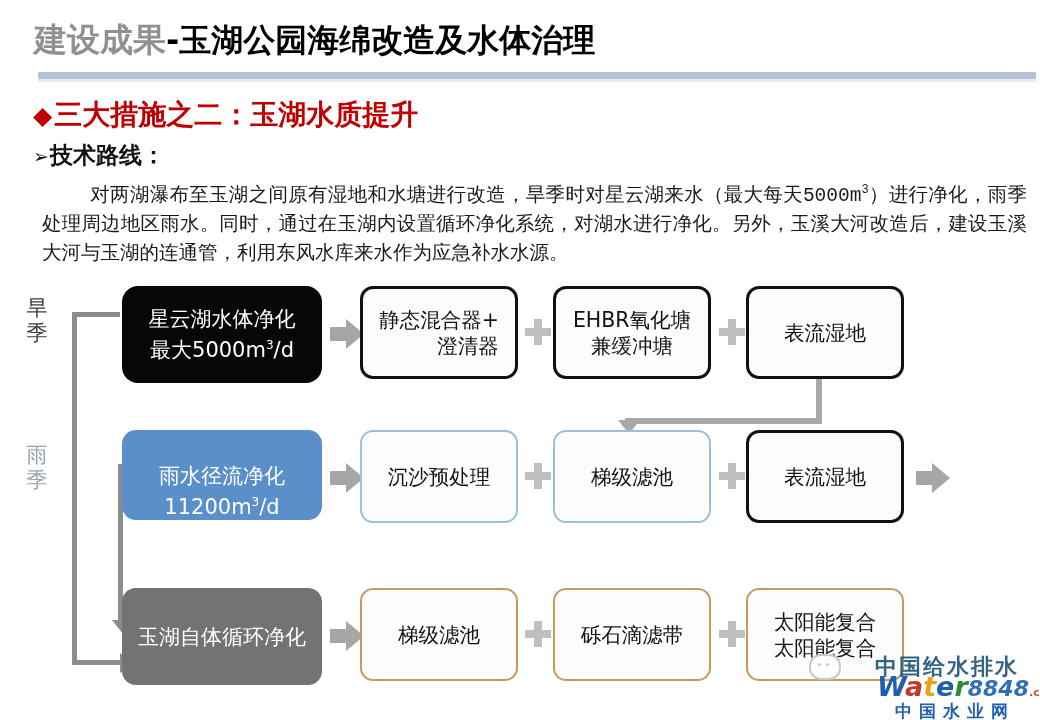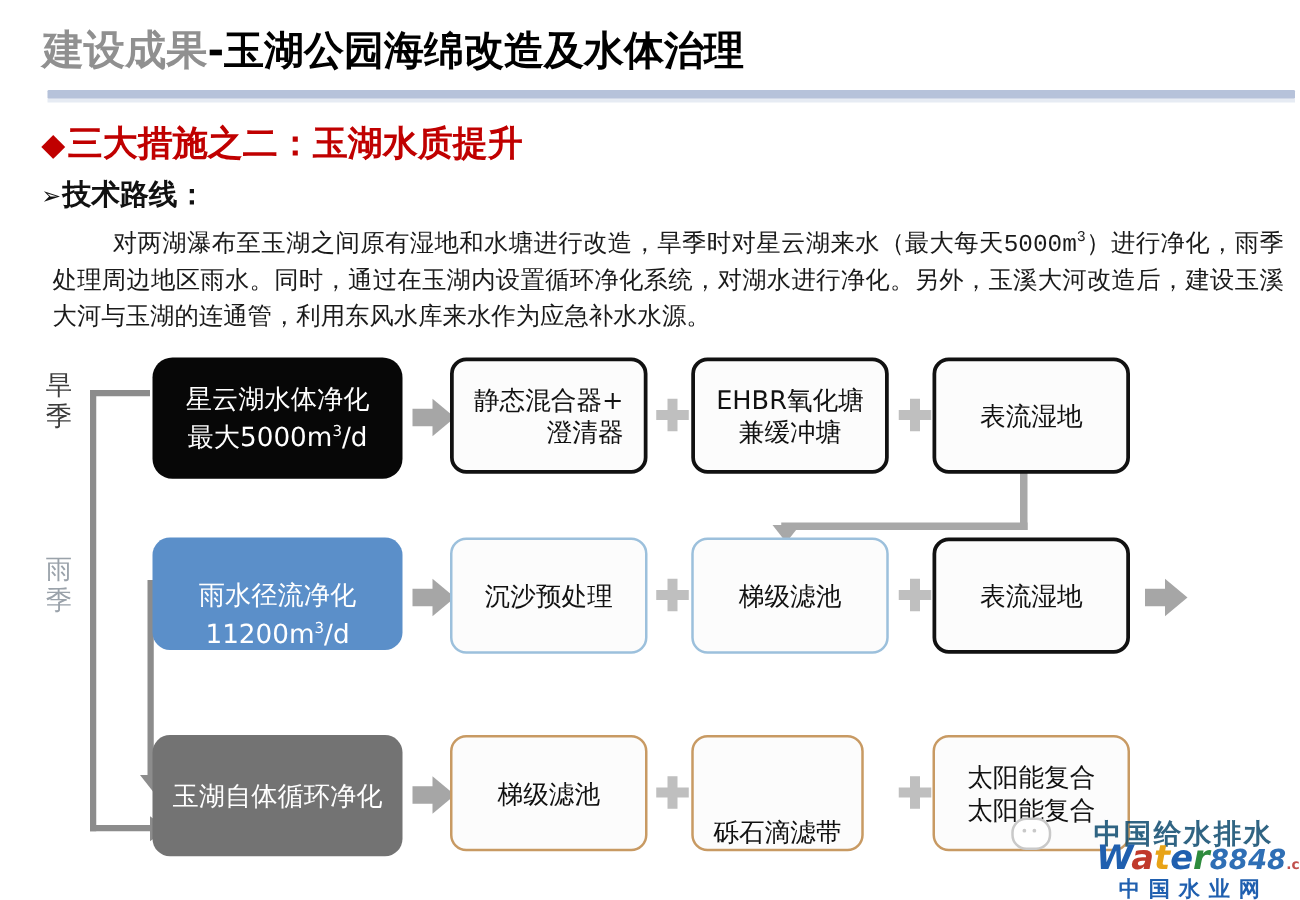--- a/index.html
+++ b/index.html
@@ -56,21 +56,21 @@
   .para .indent{display:inline-block;width:48px;}
   .para sup{font-size:12px;vertical-align:super;}
 
   
   #diagram{position:absolute;left:0;top:268px;width:1040px;height:452px;}
   .row{position:absolute;left:0;width:1040px;}
   .season{
     position:absolute;
     width:26px;
     font-size:21px;line-height:25px;
-    color:#3d3d3d;text-align:center;margin-left:10px;
+    color:#3d3d3d;text-align:center;
   }
   .season.rainy{color:#9aa2aa;}
 
   .node{
     position:absolute;
     box-sizing:border-box;
     display:flex;align-items:center;justify-content:center;
     text-align:center;
     border-radius:13px;
     font-size:20.5px;line-height:26px;
@@ -282,21 +282,21 @@
       </div>
 
       <div class="node stage bd-brown" style="left:360px;top:0px;width:158px;height:93px;">
         <div>
             <span class="t">梯级滤池</span>
           </div>
       </div>
 
       <div class="plus" style="left:525px;top:33px;"></div>
 
-      <div class="node stage bd-brown" style="left:553px;top:0px;width:138px;height:93px;align-items:flex-end;">
+      <div class="node stage bd-brown" style="left:553px;top:0px;width:158px;height:93px;">
         <div>
             <span class="t">砾石滴滤带</span>
           </div>
       </div>
 
       <div class="plus" style="left:719px;top:33px;"></div>
 
       <div class="node stage bd-brown" style="left:746px;top:0px;width:158px;height:93px;">
         <div>
           <span class="t">太阳能复合</span>

